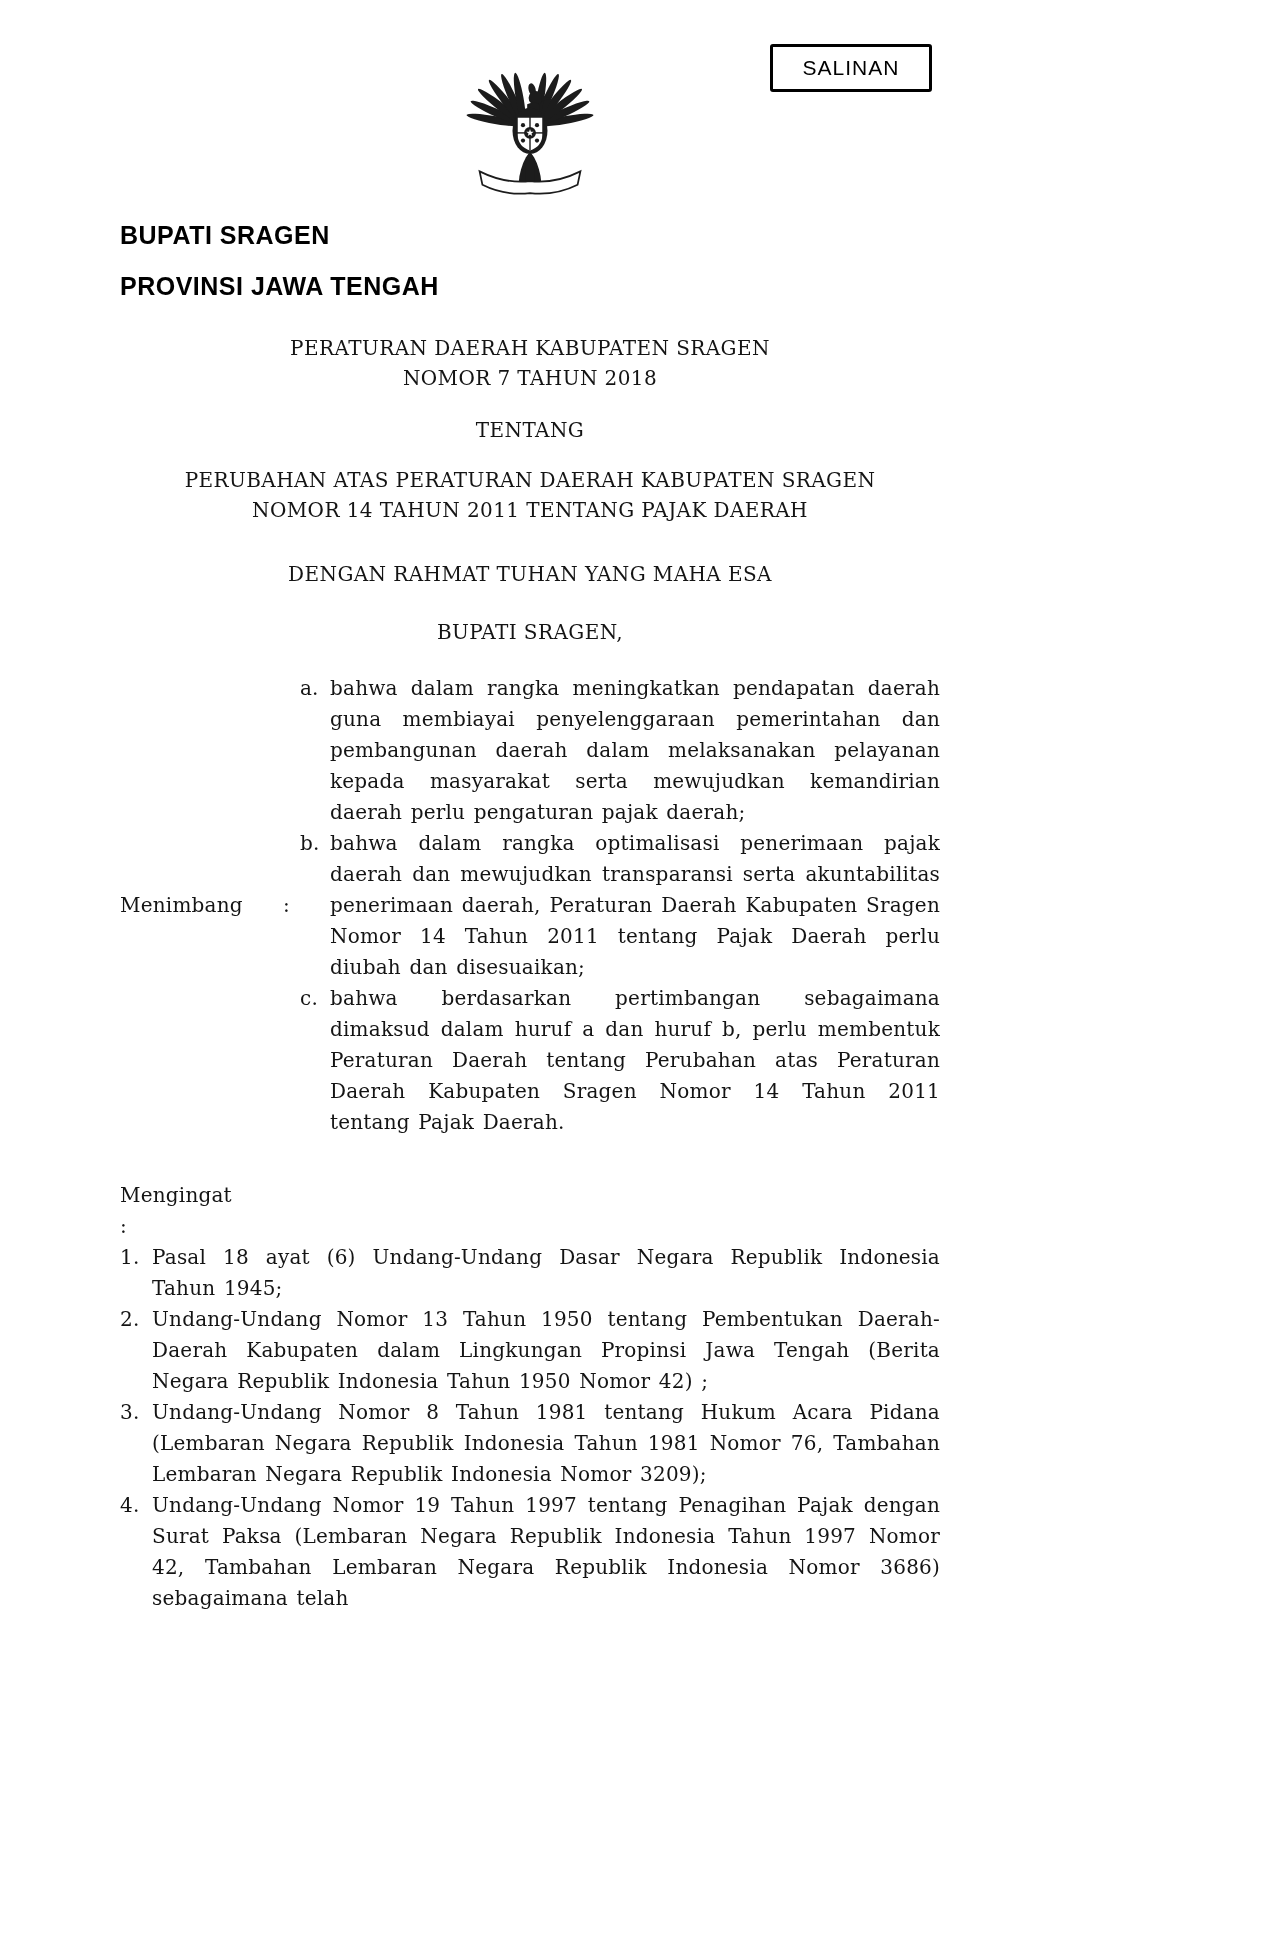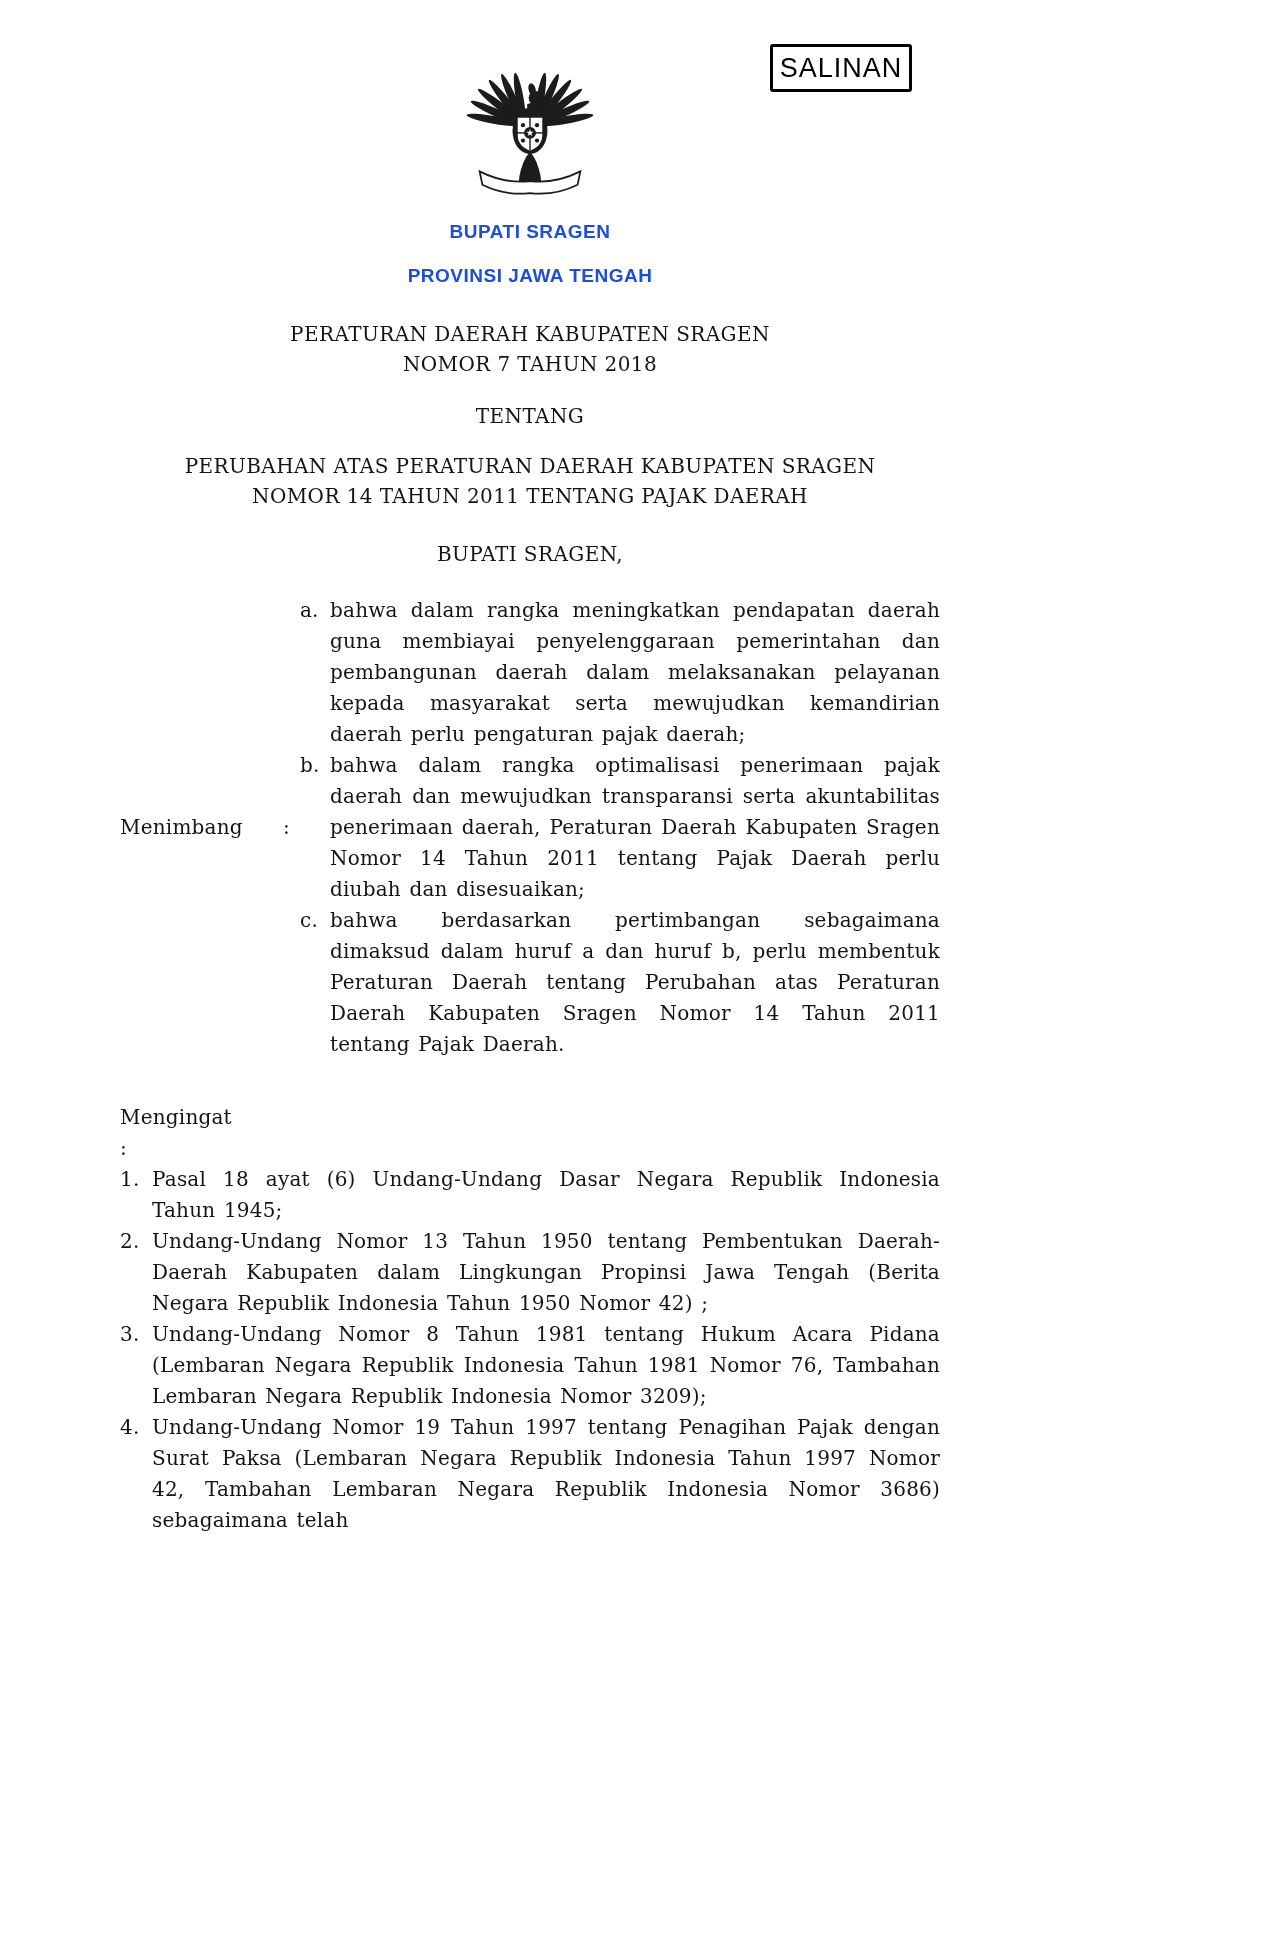--- a/index.html
+++ b/index.html
@@ -8,31 +8,31 @@
     width:1275px; height:1950px; position:relative;
     font-family:"DejaVu Serif", serif; color:#141414;
     -webkit-font-smoothing:antialiased;
   }
   .page {
     position:relative; width:1275px; height:1950px;
     background:#ffffff; overflow:hidden;
   }
   
   .stamp {
-    position:absolute; left:770px; top:44px; width:142px; height:48px;
+    position:absolute; left:770px; top:44px; width:162px; height:48px;
     border:3px solid #000; border-radius:3px;
     display:flex; align-items:center; justify-content:center;
-    font-family:"Liberation Sans", sans-serif; font-size:27px;
+    font-family:"Liberation Sans", sans-serif; font-size:21px;
     letter-spacing:1px; color:#000; background:#fff;
   }
   .content { margin-left:120px; width:820px; padding-top:58px; }
   .emblem { display:block; width:140px; height:147px; margin:0 auto; }
   .title-sans {
-    text-align:center; font-family:"Liberation Sans", sans-serif;
-    font-weight:bold; font-size:19px; letter-spacing:.5px; color:#1d4ed8;
+    font-family:"Liberation Sans", sans-serif;
+    font-weight:bold; font-size:25px; letter-spacing:.5px; color:#000000;
   }
   .title1 { margin-top:16px; }
   .title2 { margin-top:22px; }
   .docline {
     text-align:center; font-size:20px; line-height:30px;
     letter-spacing:.4px; color:#141414;
   }
   .regblock   { margin-top:32px; }
   .tentang    { margin-top:22px; }
   .subject    { margin-top:20px; }
@@ -119,20 +119,21 @@
       <div class="docline">NOMOR 7 TAHUN 2018</div>
     </div>
 
     <div class="docline tentang">TENTANG</div>
 
     <div class="subject">
       <div class="docline">PERUBAHAN ATAS PERATURAN DAERAH KABUPATEN SRAGEN</div>
       <div class="docline">NOMOR 14 TAHUN 2011 TENTANG PAJAK DAERAH</div>
     </div>
 
+    <div class="docline invocation">DENGAN RAHMAT TUHAN YANG MAHA ESA</div>
     <div class="docline authority">BUPATI SRAGEN,</div>
 
     <div class="clause clause-menimbang">
       <div class="clause-label">Menimbang</div>
       <div class="clause-colon">:</div>
       <div class="clause-items">
         <div class="clause-item">
           <span class="marker">a.</span>
           <div class="item-text">bahwa dalam rangka meningkatkan pendapatan daerah guna membiayai penyelenggaraan pemerintahan dan pembangunan daerah dalam melaksanakan pelayanan kepada masyarakat serta mewujudkan kemandirian daerah perlu pengaturan pajak daerah;</div>
         </div>

